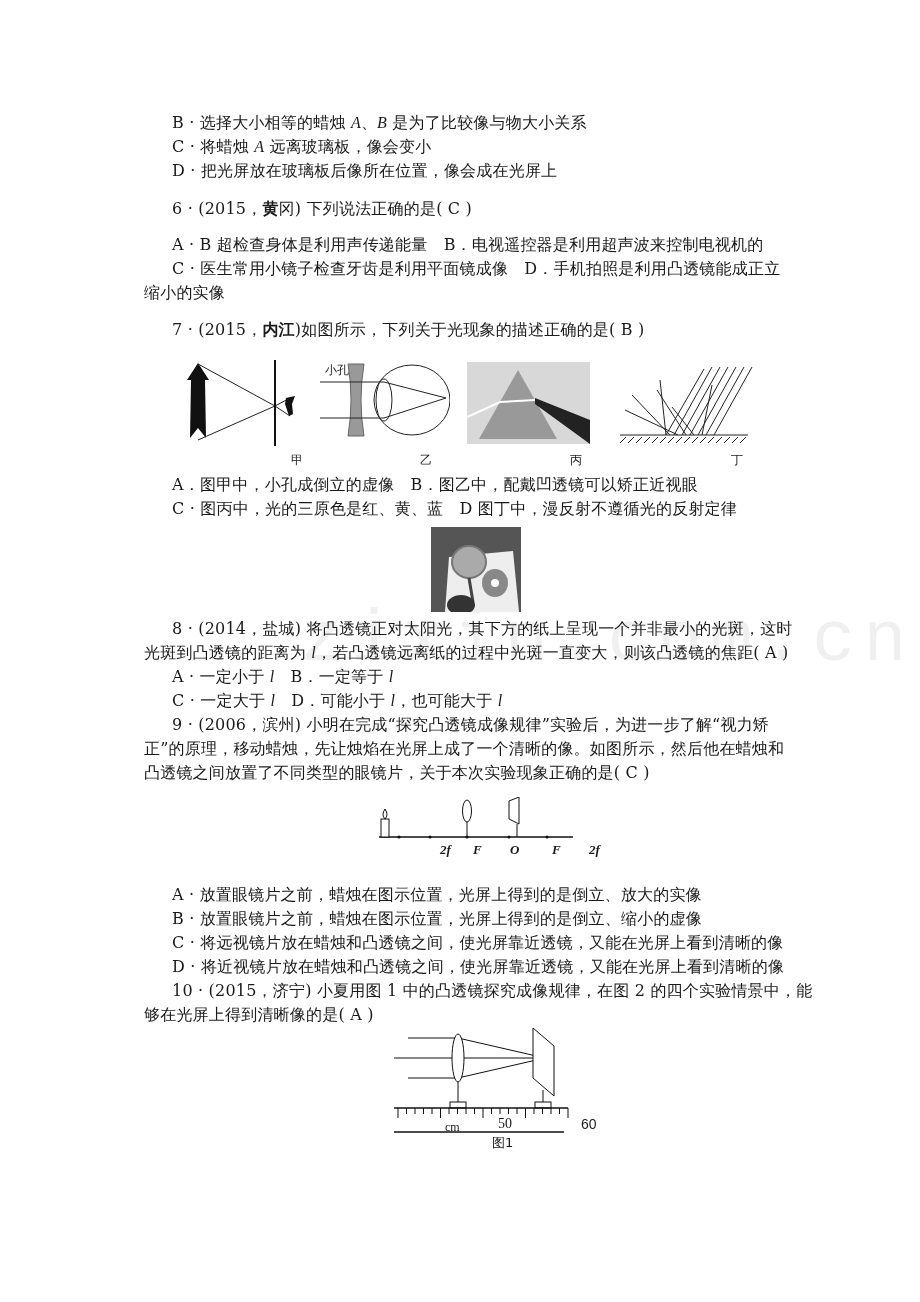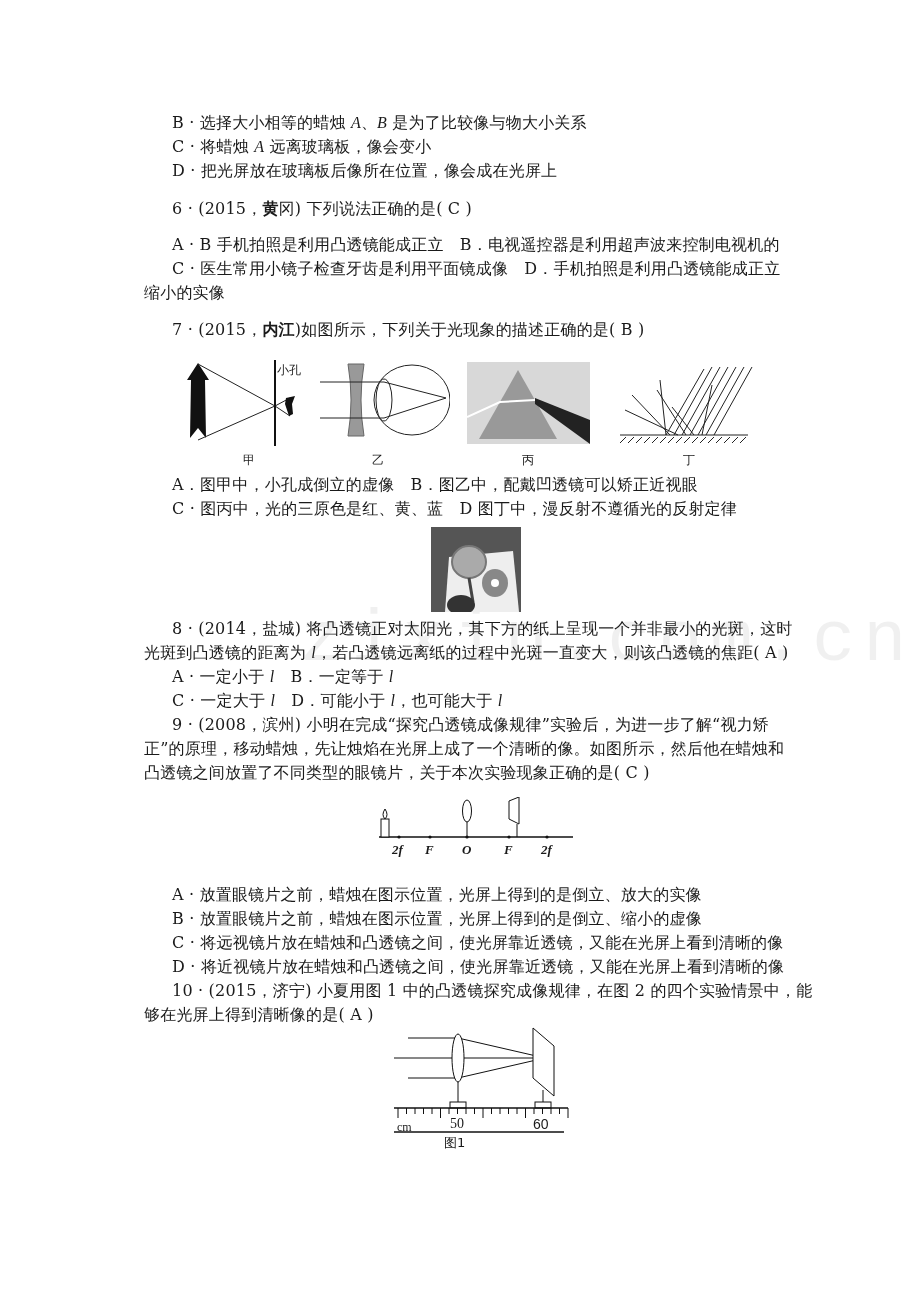--- a/index.html
+++ b/index.html
@@ -3,41 +3,41 @@
 <meta charset="utf-8">
 <style>
   html, body { margin: 0; padding: 0; background: #ffffff; }
   body { width: 920px; height: 1302px; position: relative; overflow: hidden;
          font-family: "DejaVu Serif", "Liberation Serif", serif; color: #1a1a1a; }
   .line { position: absolute; left: 144px; font-size: 16px; line-height: 20px; white-space: nowrap; letter-spacing: 0.2px; }
   .ind { left: 172px; }
   .it { font-style: italic; font-family: "Liberation Serif", serif; }
   .bold { font-weight: bold; }
   .fig { position: absolute; }
-  .cap { position: absolute; font-size: 12px; font-family: "DejaVu Sans", sans-serif; }
+  .cap { position: absolute; font-size: 12px; font-family: "DejaVu Sans", sans-serif; padding-left: 48px; }
   .watermark { position: absolute; left: 300px; top: 600px; font-size: 72px; color: rgba(0,0,0,0.06);
                font-family: Liberation Mono, monospace; letter-spacing: 8px; pointer-events: none; }
 </style>
 </head>
 <body>
 
 <div class="watermark">zixin.com.cn</div>
 
 <div class="line ind" style="top:113px">
   <span>B · 选择大小相等的蜡烛 </span><span class="it">A</span><span>、</span><span class="it">B</span><span> 是为了比较像与物大小关系</span>
 </div>
 <div class="line ind" style="top:137px">
   <span>C · 将蜡烛 </span><span class="it">A</span><span> 远离玻璃板，像会变小</span>
 </div>
 <div class="line ind" style="top:161px">D · 把光屏放在玻璃板后像所在位置，像会成在光屏上</div>
 
 <div class="line ind" style="top:199px">
   <span>6 · (2015，</span><span class="bold">黄</span><span>冈) 下列说法正确的是( C )</span>
 </div>
-<div class="line ind" style="top:235px">A · B 手机拍照是利用凸透镜能成正立　B．电视遥控器是利用超声波来控制电视机的</div>
+<div class="line ind" style="top:235px">A · B 超检查身体是利用声传递能量　B．电视遥控器是利用超声波来控制电视机的</div>
 <div class="line ind" style="top:259px">C · 医生常用小镜子检查牙齿是利用平面镜成像　D．手机拍照是利用凸透镜能成正立</div>
 <div class="line" style="top:283px">缩小的实像</div>
 
 <div class="line ind" style="top:320px">
   <span>7 · (2015，</span><span class="bold">内江</span><span>)如图所示，下列关于光现象的描述正确的是( B )</span>
 </div>
 
 <svg class="fig" style="left:185px;top:358px" width="130" height="90">
   <polygon points="13,5 24,22 20,22 21,80 13,70 5,80 6,22 2,22" fill="#111"></polygon>
   <line x1="13" y1="6" x2="90" y2="48" stroke="#222" stroke-width="1"></line>
@@ -124,21 +124,21 @@
 <div class="line" style="top:643px">
   <span>光斑到凸透镜的距离为 </span><span class="it">l</span><span>，若凸透镜远离纸的过程中光斑一直变大，则该凸透镜的焦距( A )</span>
 </div>
 <div class="line ind" style="top:667px">
   <span>A · 一定小于 </span><span class="it">l</span><span>　B．一定等于 </span><span class="it">l</span>
 </div>
 <div class="line ind" style="top:691px">
   <span>C · 一定大于 </span><span class="it">l</span><span>　D．可能小于 </span><span class="it">l</span><span>，也可能大于 </span><span class="it">l</span>
 </div>
 
-<div class="line ind" style="top:715px">9 · (2008，滨州) 小明在完成“探究凸透镜成像规律”实验后，为进一步了解“视力矫</div>
+<div class="line ind" style="top:715px">9 · (2006，滨州) 小明在完成“探究凸透镜成像规律”实验后，为进一步了解“视力矫</div>
 <div class="line" style="top:739px">正”的原理，移动蜡烛，先让烛焰在光屏上成了一个清晰的像。如图所示，然后他在蜡烛和</div>
 <div class="line" style="top:763px">凸透镜之间放置了不同类型的眼镜片，关于本次实验现象正确的是( C )</div>
 
 <svg class="fig" style="left:375px;top:797px" width="200" height="42">
   <line x1="4" y1="40" x2="198" y2="40" stroke="#111" stroke-width="1.5"></line>
   <rect x="6" y="22" width="8" height="18" fill="#fff" stroke="#111"></rect>
   <path d="M10,12 Q6,18 10,22 Q14,18 10,12 Z" fill="#fff" stroke="#111"></path>
   <ellipse cx="92" cy="14" rx="4.5" ry="11" fill="#fff" stroke="#111"></ellipse>
   <line x1="92" y1="25" x2="92" y2="40" stroke="#111"></line>
   <polygon points="134,4 144,0 144,27 134,22" fill="#fff" stroke="#111"></polygon>

